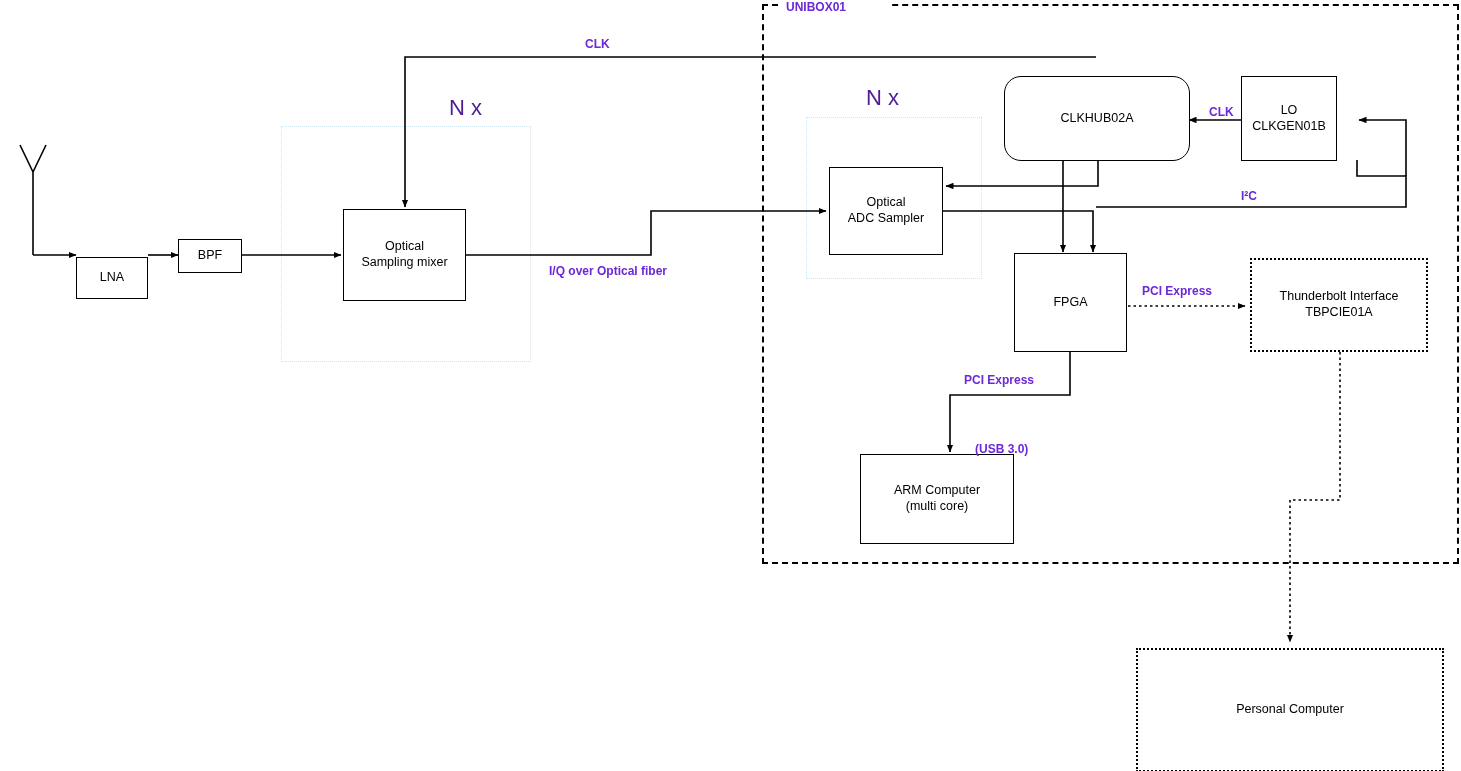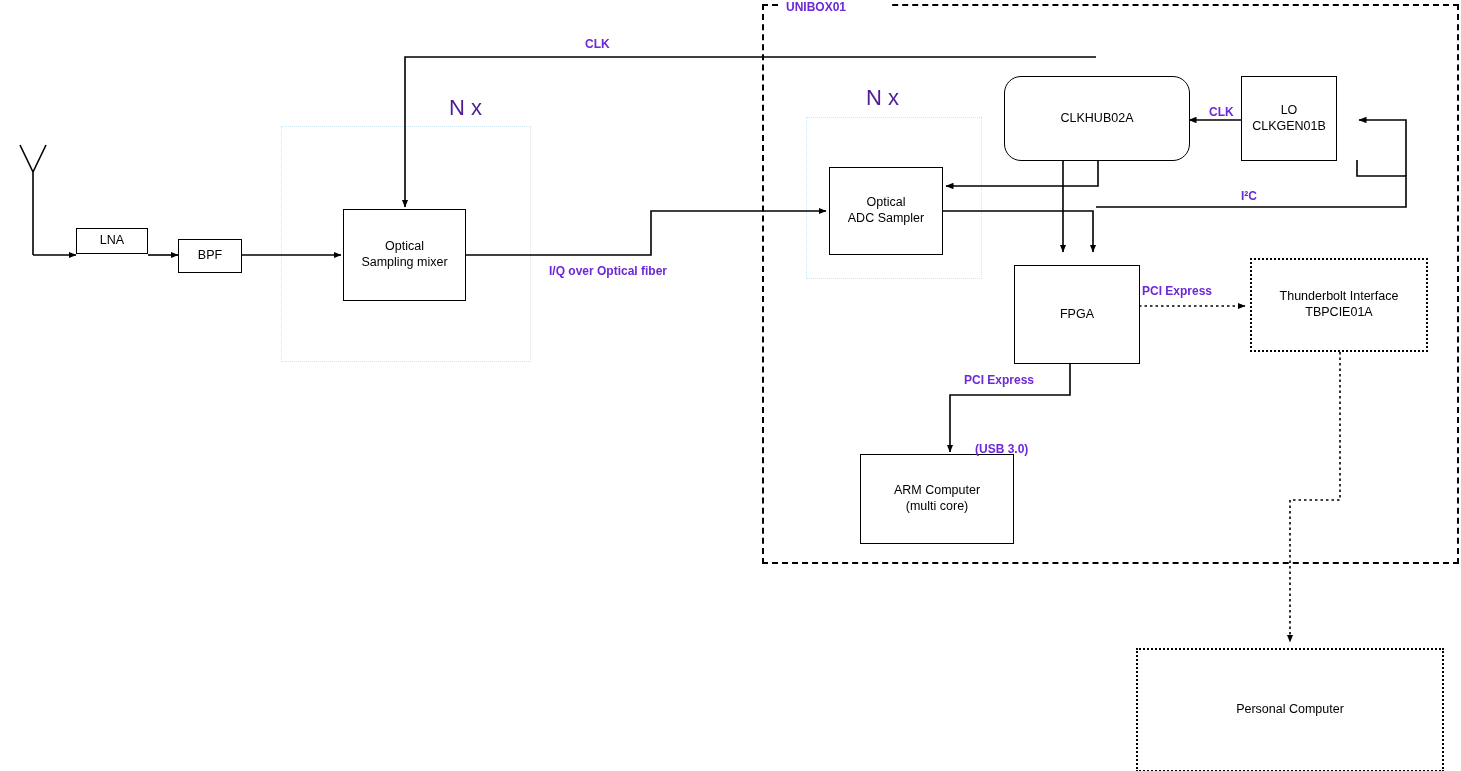--- a/index.html
+++ b/index.html
@@ -120,30 +120,30 @@
     </g>
 
     <g stroke="#000000" stroke-width="1.6" fill="none" stroke-dasharray="2.5 3">
 
       <path d="M1128,306 L1245,306" marker-end="url(#arrowdot)"></path>
 
       <path d="M1340,352 L1340,500 L1290,500 L1290,642" marker-end="url(#arrowdot)"></path>
     </g>
   </svg>
 
-  <div class="box" style="left:76px; top:228px; width:72px; height:26px;">LNA</div>
+  <div class="box" style="left:76px; top:257px; width:72px; height:42px;">LNA</div>
   <div class="box" style="left:178px; top:239px; width:64px; height:34px;">BPF</div>
   <div class="box" style="left:343px; top:209px; width:123px; height:92px;">Optical
 Sampling mixer</div>
   <div class="box" style="left:829px; top:167px; width:114px; height:88px;">Optical
 ADC Sampler</div>
   <div class="box" style="left:1004px; top:76px; width:186px; height:85px;border-radius:17px;">CLKHUB02A</div>
   <div class="box" style="left:1241px; top:76px; width:96px; height:85px;">LO
 CLKGEN01B</div>
-  <div class="box" style="left:1014px; top:253px; width:126px; height:99px;margin-top:12px;">FPGA</div>
+  <div class="box" style="left:1014px; top:253px; width:113px; height:99px;">FPGA</div>
   <div class="box dotted" style="left:1250px; top:258px; width:178px; height:94px;">Thunderbolt Interface
 TBPCIE01A</div>
   <div class="box" style="left:860px; top:454px; width:154px; height:90px;">ARM Computer
 (multi core)</div>
   <div class="box dotted" style="left:1136px; top:648px; width:308px; height:124px;">Personal Computer</div>
 
   <div class="label" style="left:786px; top:0px;">UNIBOX01</div>
   <div class="label" style="left:585px; top:37px;">CLK</div>
   <div class="label" style="left:1209px; top:105px;">CLK</div>
   <div class="label" style="left:1241px; top:189px;">I²C</div>

